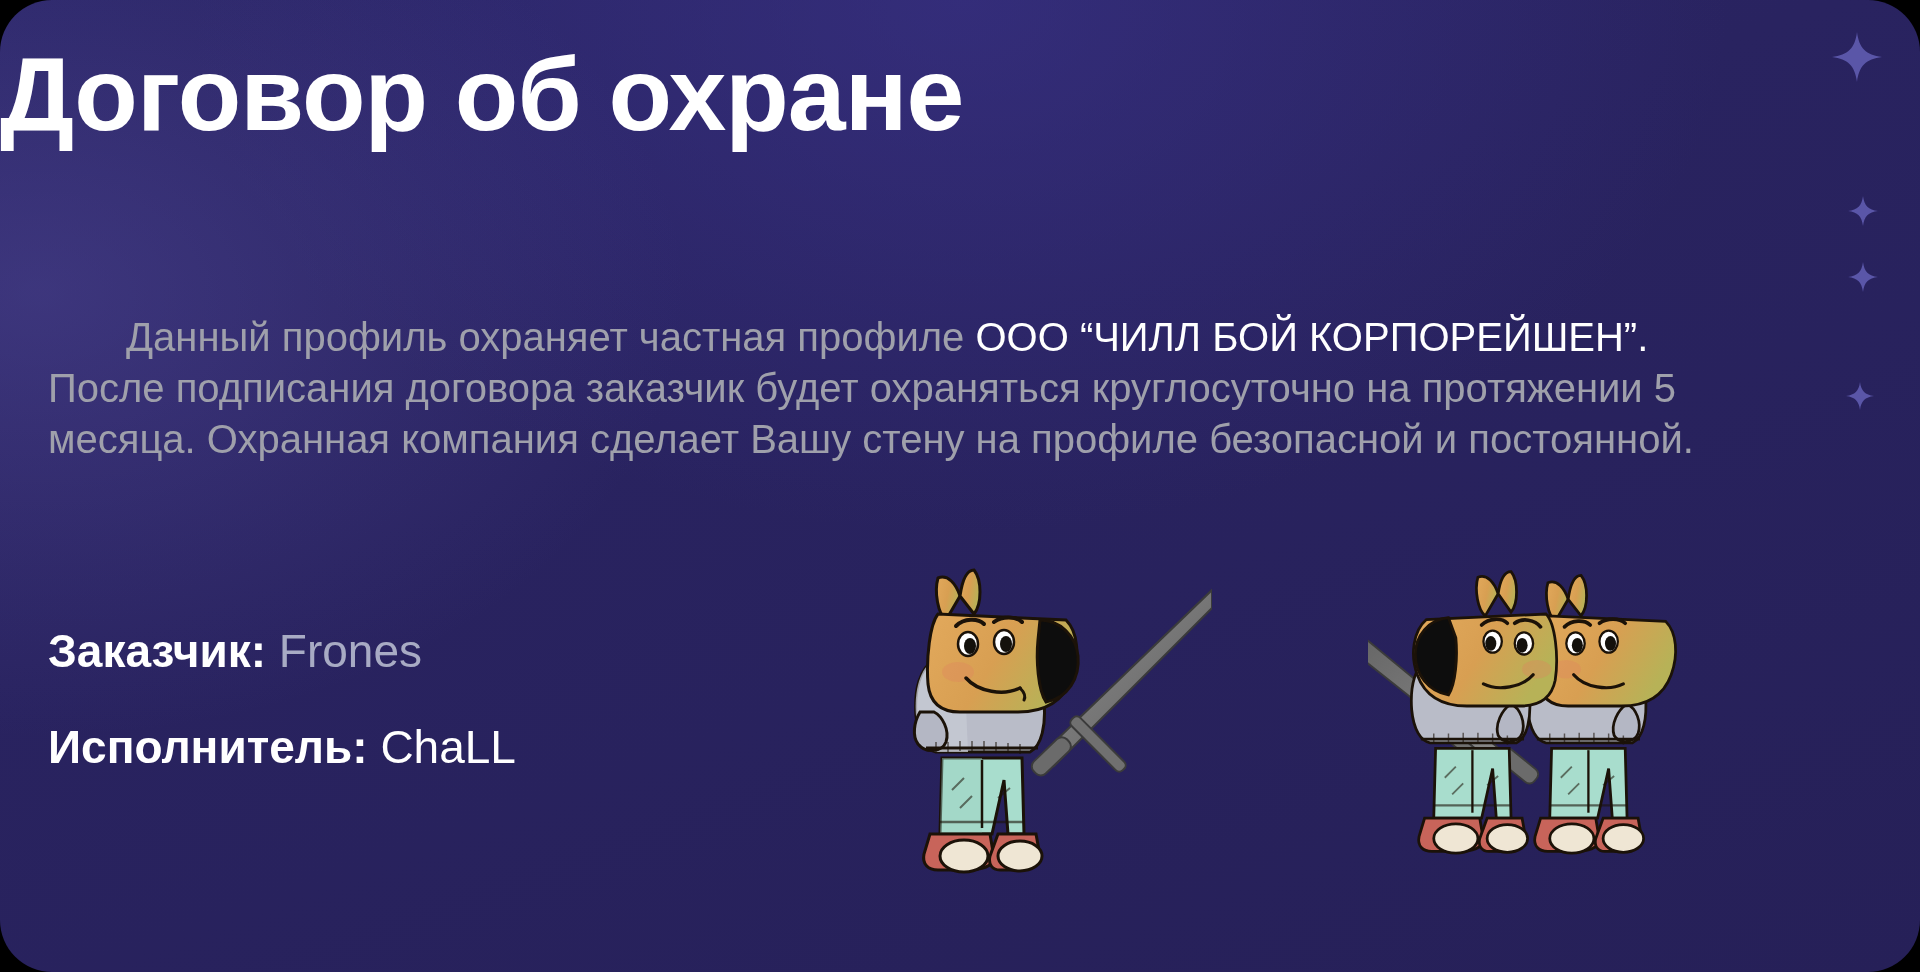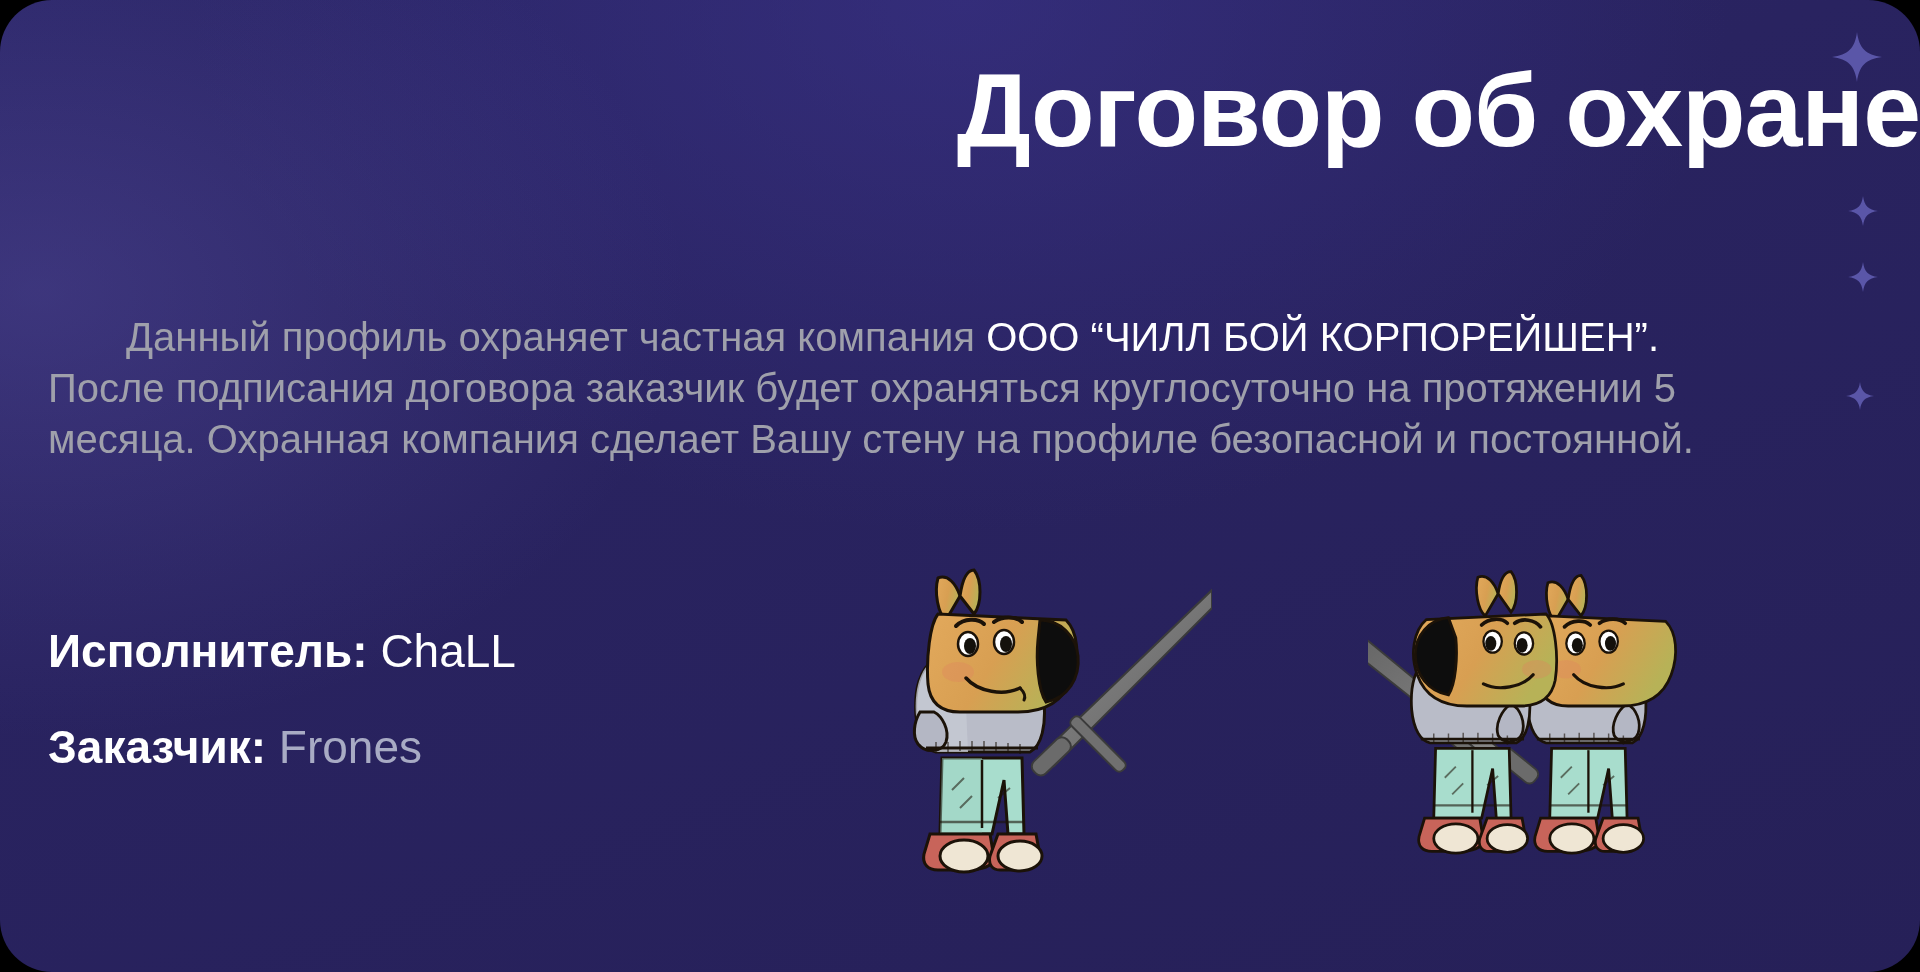--- a/index.html
+++ b/index.html
@@ -32,24 +32,24 @@
   .sparkle {
     position: absolute;
     display: block;
     pointer-events: none;
   }
   .sparkle svg { display: block; }
 
   
   #title {
     position: absolute;
-    top: 52px;
+    top: 36px;
     left: 0;
     width: 1920px;
-    text-align: right;
+    text-align: left;
     color: #ffffff;
     font-size: 104px;
     font-weight: 700;
     letter-spacing: -1px;
     line-height: 1.12;
     white-space: nowrap;
   }
 
   
   #body-block {
@@ -120,29 +120,29 @@
   </span>
   <span class="sparkle" id="sp4" style="left:1846px; top:382px;">
     <svg width="28" height="28" viewBox="0 0 50 50">
       <path d="M25 0 C27 16 34 23 50 25 C34 27 27 34 25 50 C23 34 16 27 0 25 C16 23 23 16 25 0 Z" fill="#5a56a8"></path>
     </svg>
   </span>
 
   <div id="title">Договор об охране</div>
 
   <div id="body-block">
-    <p id="paragraph"><span>Данный профиль охраняет частная компания </span><span class="company">ООО “ЧИЛЛ БОЙ КОРПОРЕЙШЕН”.</span><span> После подписания договора заказчик будет охраняться круглосуточно на протяжении 5 месяца. Охранная компания сделает Вашу стену на профиле безопасной и постоянной.</span></p>
+    <p id="paragraph"><span>Данный профиль охраняет частная профиле </span><span class="company">ООО “ЧИЛЛ БОЙ КОРПОРЕЙШЕН”.</span><span> После подписания договора заказчик будет охраняться круглосуточно на протяжении 5 месяца. Охранная компания сделает Вашу стену на профиле безопасной и постоянной.</span></p>
   </div>
 
   <div id="roles">
+    <div class="role-line"><span>Заказчик:</span>
+      <span class="role-value muted">Frones</span>
+    </div>
     <div class="role-line"><span>Исполнитель:</span>
       <span class="role-value bright">ChaLL</span>
-    </div>
-    <div class="role-line"><span>Заказчик:</span>
-      <span class="role-value muted">Frones</span>
     </div>
   </div>
 
   <div class="char" id="char-solo">
     <svg width="300" height="320" viewBox="0 0 300 320">
       <defs>
         <linearGradient id="furA" x1="0" y1="0" x2="1" y2="0.4">
           <stop offset="0%" stop-color="#e2a95c"></stop>
           <stop offset="55%" stop-color="#d89f52"></stop>
           <stop offset="100%" stop-color="#b7b257"></stop>

